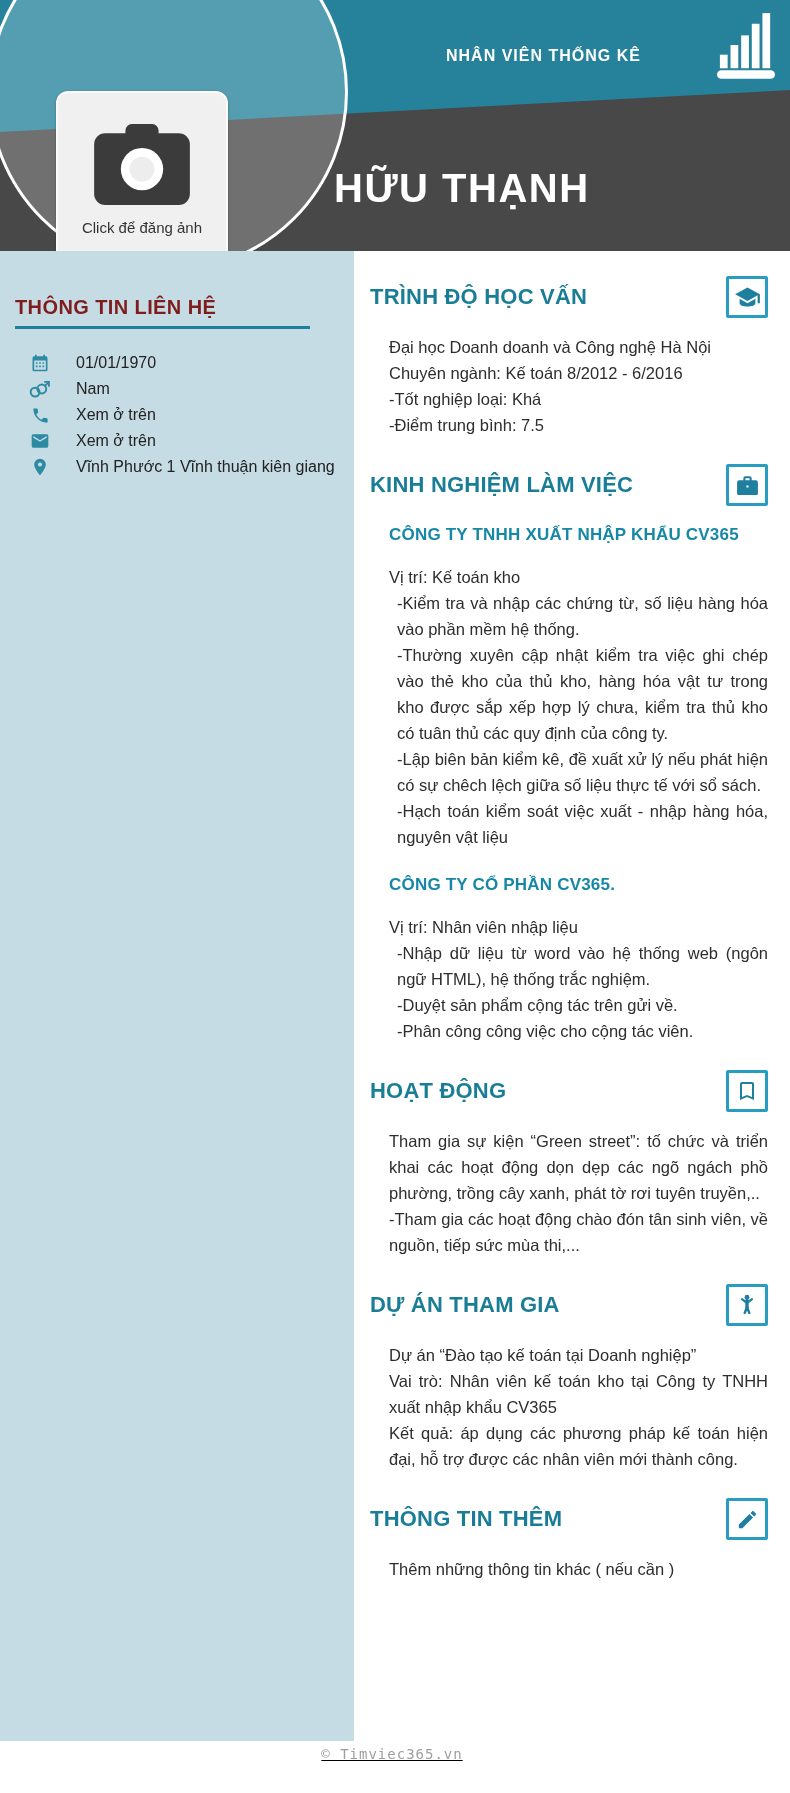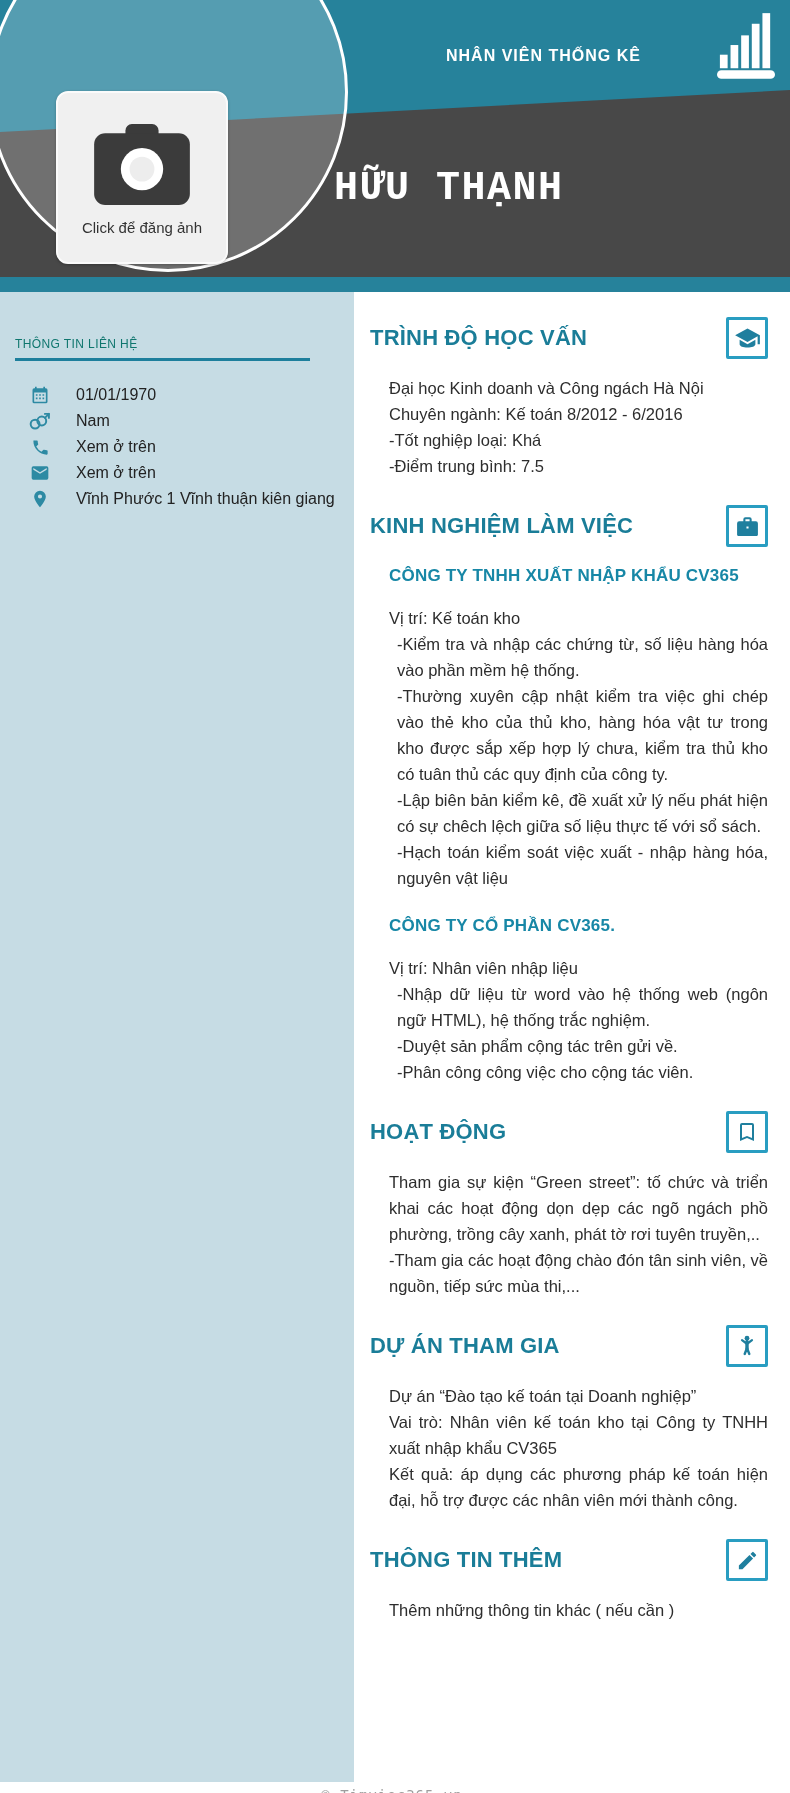--- a/index.html
+++ b/index.html
@@ -1,41 +1,41 @@
 <!DOCTYPE html>
 <html><head>
 <meta charset="utf-8">
 <style>
   * { margin: 0; padding: 0; box-sizing: border-box; }
   html, body { background: #ffffff; }
   body { width: 790px; font-family: "Liberation Sans", sans-serif; }
   .page { position: relative; width: 790px; height: 1793px; background: #fff; overflow: hidden; }
 
   
-  .header { position: relative; height: 292px; background: #26829b; overflow: hidden; }
+  .header { position: relative; height: 251px; background: #26829b; overflow: hidden; }
   .header-diagonal { position: absolute; inset: 0; background: #484848;
     clip-path: polygon(0 132px, 790px 90px, 790px 277px, 0 277px); z-index: 1; }
   .header-circle { position: absolute; left: -12px; top: -88px; width: 360px; height: 360px;
     border-radius: 50%; background: rgba(255,255,255,0.22); border: 3px solid #ffffff; z-index: 2; }
   .job-title { position: absolute; left: 446px; top: 47px; color: #fff; font-size: 16px;
     font-weight: 600; letter-spacing: 1px; z-index: 3; }
   .logo { position: absolute; right: 15px; top: 13px; z-index: 3; color: #fff; }
   .candidate-name { position: absolute; left: 334px; top: 166px; color: #fff; font-size: 40px;
-    font-weight: bold; letter-spacing: 1.5px; z-index: 3; font-family: Liberation Mono, monospace; }
+    font-weight: bold; letter-spacing: 1.5px; z-index: 3; }
   .photo-card { position: absolute; left: 56px; top: 91px; width: 172px; height: 173px;
     background: #f0f0f0; border: 2px solid #fbfbfb; border-radius: 12px; z-index: 4;
     display: flex; flex-direction: column; align-items: center; justify-content: center;
     gap: 10px; cursor: pointer; box-shadow: 0 1px 3px rgba(0,0,0,0.25); }
   .photo-card .cam { margin-top: 4px; }
   .photo-label { font-size: 15px; color: #333; }
 
   
   .body-wrap { display: flex; height: 1490px; }
   .sidebar { width: 354px; background: #c6dce4; padding: 45px 15px 0 15px; }
-  .sidebar-title { color: #0f766e; font-size: 12px; font-weight: normal; letter-spacing: 0.4px; }
+  .sidebar-title { color: #7f1d1d; font-size: 20px; font-weight: bold; letter-spacing: 0.4px; }
   .sidebar-rule { width: 295px; height: 3px; background: #1d7f9c; margin-top: 7px; }
   .contact-list { margin-top: 24px; padding-left: 13px; }
   .contact-item { display: flex; align-items: center; gap: 24px; margin-bottom: 6px; min-height: 20px; }
   .contact-item .cicon { width: 24px; color: #2d8aa3; display: flex; align-items: center; justify-content: center; flex: 0 0 24px; }
   .contact-item .clabel { font-size: 16px; color: #222; line-height: 20px; }
 
   .main { flex: 1; padding: 25px 22px 0 16px; background: #fff; }
   .section { margin-bottom: 26px; }
   .section-head { display: flex; justify-content: space-between; align-items: center; margin-bottom: 16px; }
   .section-title { color: #1a7d98; font-size: 22px; font-weight: bold; letter-spacing: 0.2px; }
@@ -152,21 +152,21 @@
       <div class="section">
         <div class="section-head">
           <span class="section-title">TRÌNH ĐỘ HỌC VẤN</span>
           <span class="icon-box">
             <svg width="27" height="27" viewBox="0 0 24 24" fill="currentColor">
               <path d="M12 3 1 9l11 6 9-4.91V17h2V9L12 3zM5 13.18V17c0 1.66 3.13 3 7 3s7-1.34 7-3v-3.82l-7 3.82-7-3.82z"></path>
             </svg>
           </span>
         </div>
         <div class="section-body">
-          <p>Đại học Kinh doanh và Công ngách Hà Nội</p>
+          <p>Đại học Doanh doanh và Công nghệ Hà Nội</p>
           <p>Chuyên ngành: Kế toán 8/2012 - 6/2016</p>
           <p>-Tốt nghiệp loại: Khá</p>
           <p>-Điểm trung bình: 7.5</p>
         </div>
       </div>
 
       <div class="section">
         <div class="section-head">
           <span class="section-title">KINH NGHIỆM LÀM VIỆC</span>
           <span class="icon-box">

